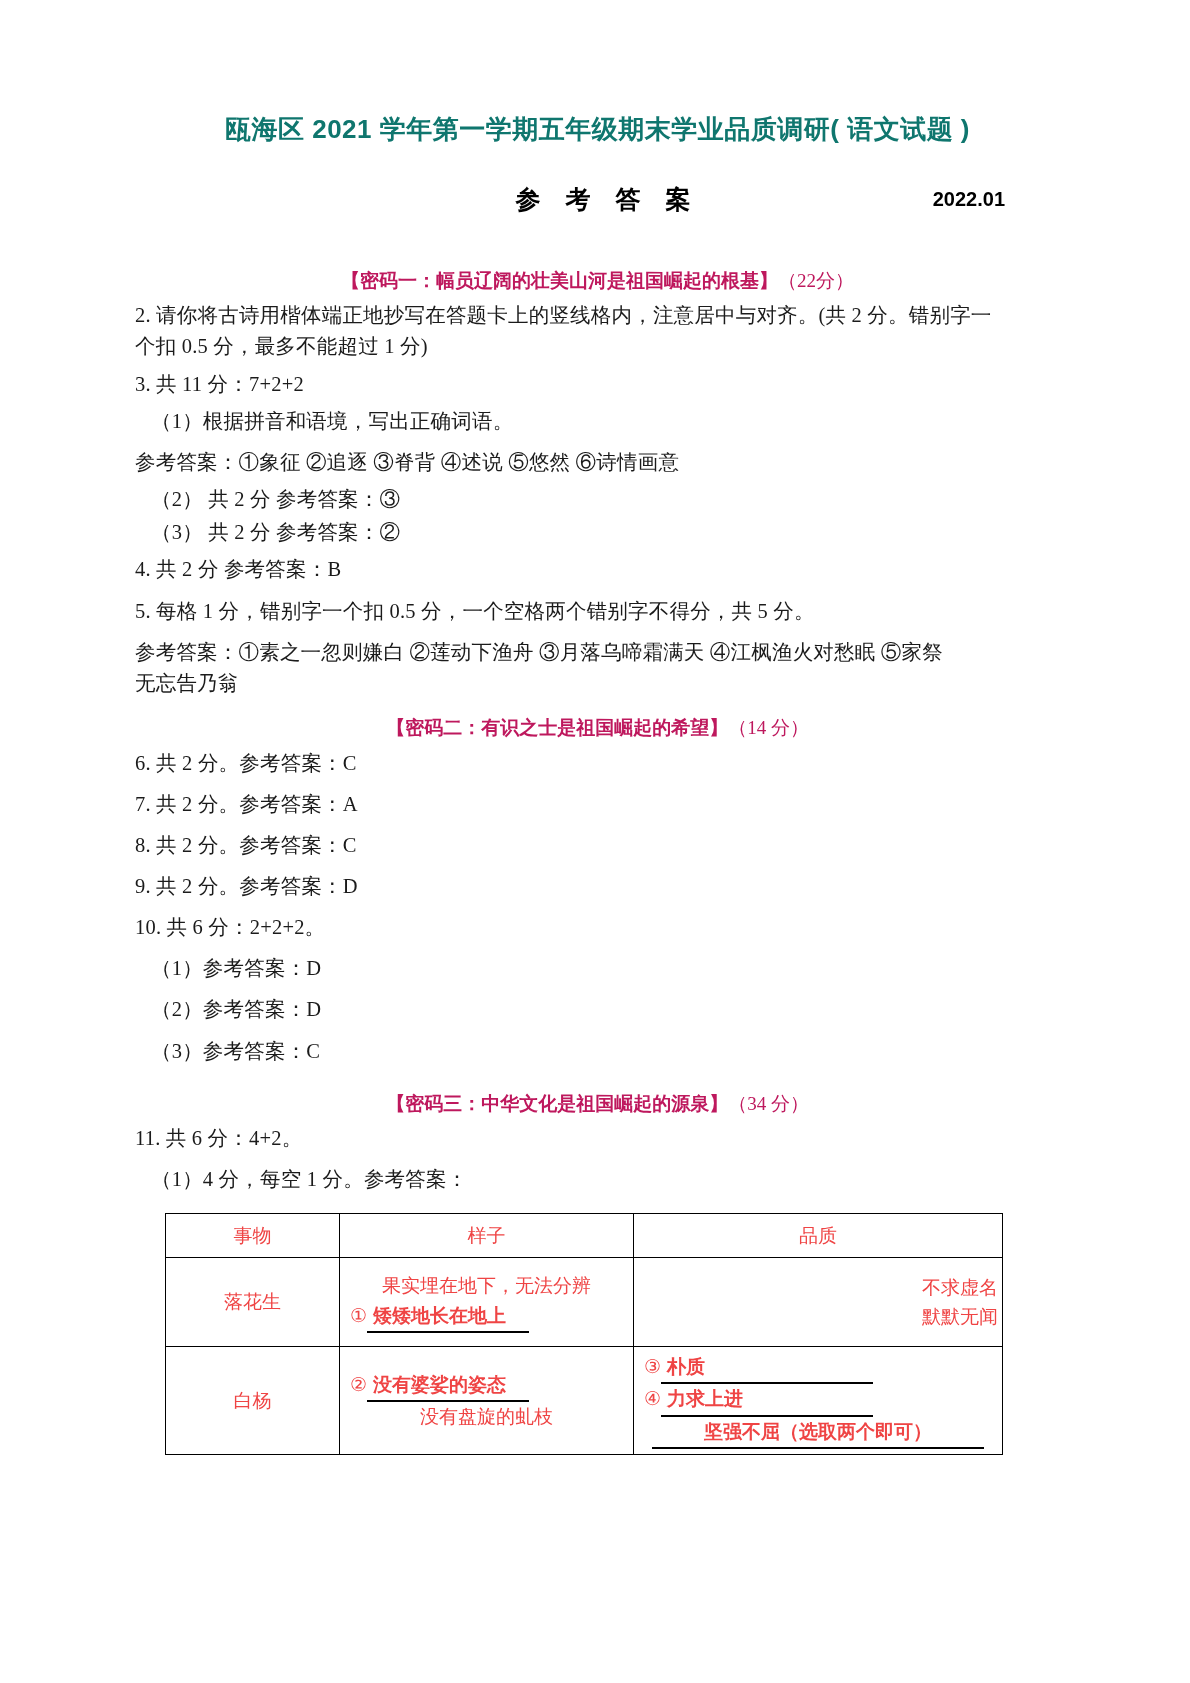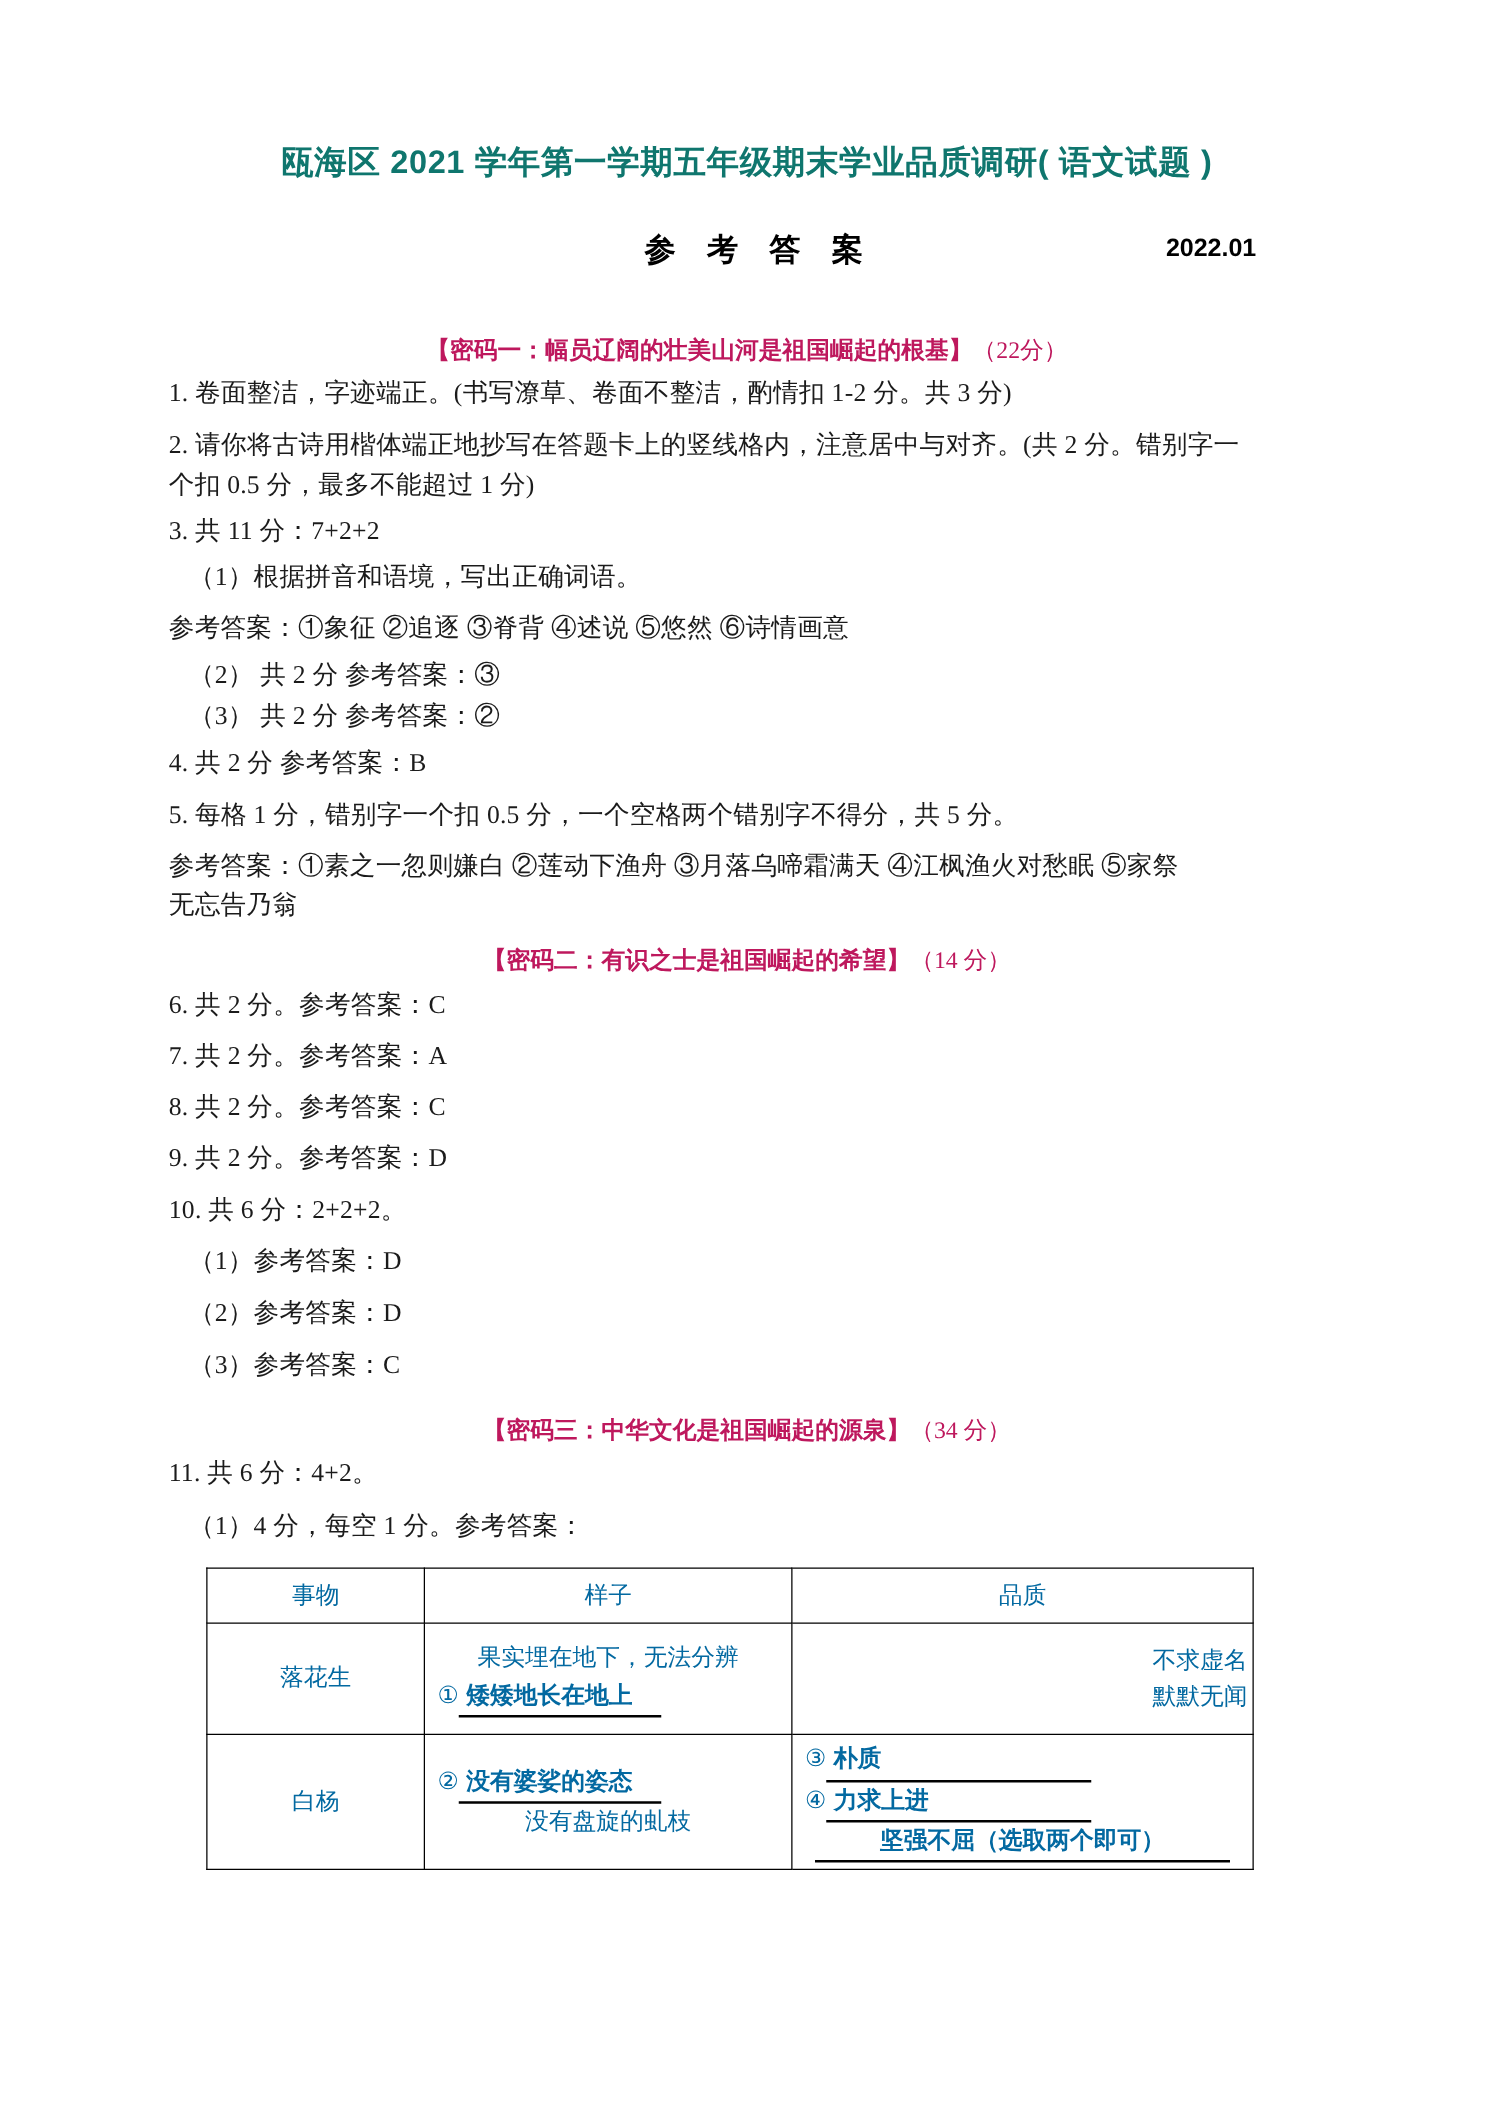--- a/index.html
+++ b/index.html
@@ -103,21 +103,21 @@
     margin: 12px 0 0 30px;
     table-layout: fixed;
   }
   .ans-table td {
     border: 1.5px solid #000;
     text-align: center;
     vertical-align: middle;
     font-size: 19px;
     line-height: 1.55;
     padding: 5px 4px;
-    color: #0369a1;
+    color: #ef4444;
   }
   .col-a { width: 165px; }
   .col-b { width: 285px; }
   .col-c { width: 360px; }
   .hdr-row td { padding: 7px 4px; }
   .r1 td { height: 78px; }
   .r2 td { height: 96px; }
   .blank {
     font-family: "Liberation Sans", "DejaVu Sans", sans-serif;
     font-weight: bold;
@@ -142,21 +142,20 @@
 
     <div class="subtitle-row">
       <div class="doc-subtitle">参 考 答 案</div>
       <div class="doc-date">2022.01</div>
     </div>
 
     <div class="section-head sec1">
       <span>【密码一：幅员辽阔的壮美山河是祖国崛起的根基】</span><span class="pts">（22分）</span>
     </div>
 
-    <p class="line">1. 卷面整洁，字迹端正。(书写潦草、卷面不整洁，酌情扣 1-2 分。共 3 分)</p>
     <p class="line wrap">2. 请你将古诗用楷体端正地抄写在答题卡上的竖线格内，注意居中与对齐。(共 2 分。错别字一</p>
     <p class="line contline">个扣 0.5 分，最多不能超过 1 分)</p>
     <p class="line tight">3. 共 11 分：7+2+2</p>
     <p class="line indent">（1）根据拼音和语境，写出正确词语。</p>
     <p class="line">参考答案：①象征 ②追逐 ③脊背 ④述说 ⑤悠然 ⑥诗情画意</p>
     <p class="line tight indent">（2） 共 2 分  参考答案：③</p>
     <p class="line tight indent">（3） 共 2 分  参考答案：②</p>
     <p class="line">4. 共 2 分  参考答案：B</p>
     <p class="line">5. 每格 1 分，错别字一个扣 0.5 分，一个空格两个错别字不得分，共 5 分。</p>
     <p class="line wrap">参考答案：①素之一忽则嫌白 ②莲动下渔舟 ③月落乌啼霜满天 ④江枫渔火对愁眠 ⑤家祭</p>

